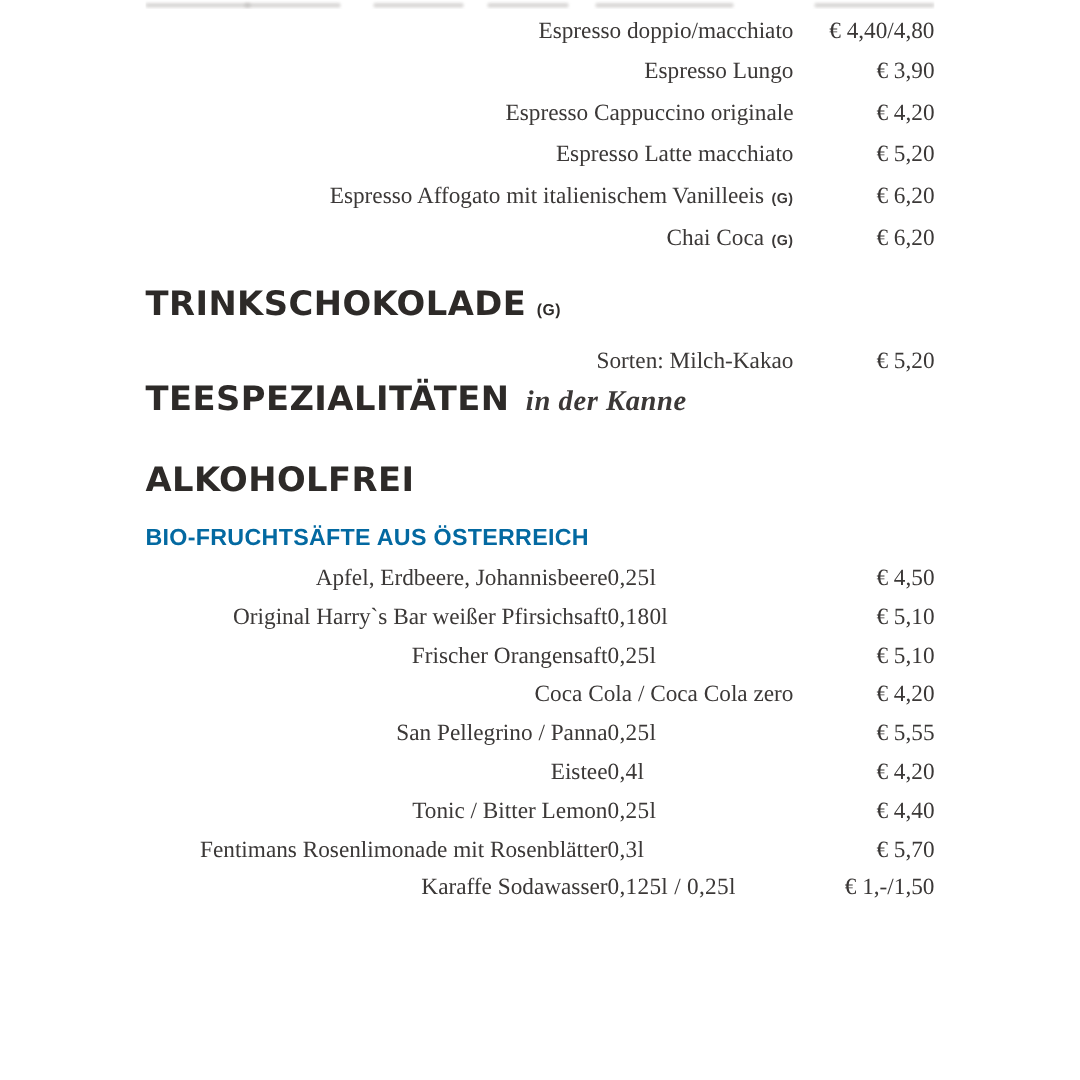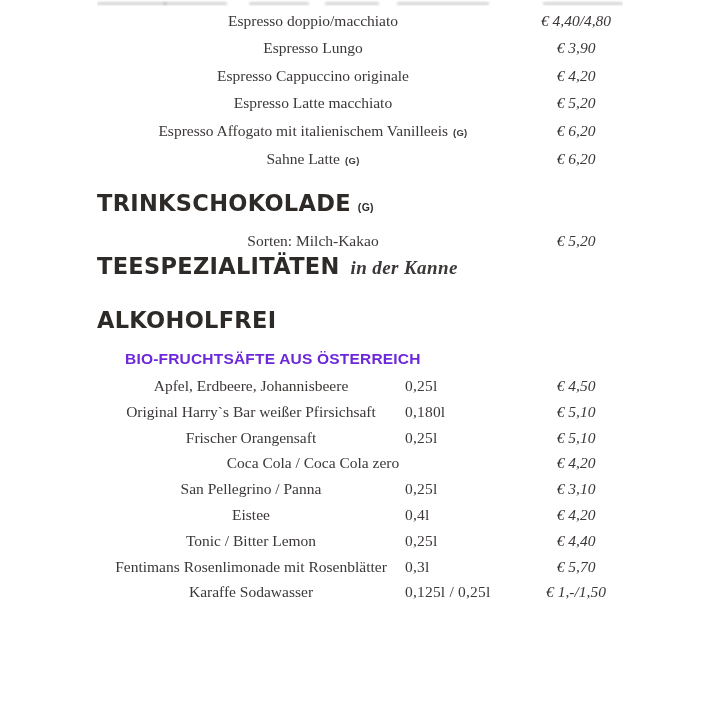--- a/index.html
+++ b/index.html
@@ -41,23 +41,23 @@
   .frag-d { left: 300px; width: 92px; }
   .frag-tick { left: 66px; width: 4px; top: 0; height: 6px; background:#4a4744; opacity:.9; filter:none; }
   .frag-price { right: 0; width: 80px; }
 
   .row {
     display: flex;
     align-items: center;
     font-size: 15.5px;
     white-space: nowrap;
   }
-  .row .name  { flex: 1; text-align: center; }
+  .row .name  { flex: 1; text-align: right; }
   .row .qty   { width: 124px; text-align: left; letter-spacing: 0.2px; }
-  .row .price { width: 94px; text-align: center; font-style: italic; }
+  .row .price { width: 94px; text-align: right; }
 
   .marker {
     font-family: "Liberation Sans", sans-serif;
     font-weight: bold;
     font-size: 9.5px;
     margin-left: 5px;
     letter-spacing: 0.3px;
     position: relative;
     top: 0.5px;
   }
@@ -93,24 +93,23 @@
 
   .sub-list { margin-top: 9px; }
   .sub-list .row { height: 25.8px; }
 
   .subheading {
     margin-top: 17px;
     font-family: "Liberation Sans", sans-serif;
     font-weight: bold;
     font-size: 15.5px;
     line-height: 19px;
-    color: #6d28d9;
+    color: #0369a1;
     letter-spacing: 0.2px;
     white-space: nowrap;
-    margin-left: 28px;
   }
   .drinks-list { margin-top: 5px; }
   .drinks-list .row { height: 25.8px; }
 </style>
 </head>
 <body>
 
 <div class="page">
 
   <div class="top-fragment">
@@ -137,21 +136,21 @@
     </div>
     <div class="row">
       <span class="name">Espresso Latte macchiato</span>
       <span class="price">€ 5,20</span>
     </div>
     <div class="row">
       <span class="name"><span>Espresso Affogato mit italienischem Vanilleeis</span><span class="marker">(G)</span></span>
       <span class="price">€ 6,20</span>
     </div>
     <div class="row">
-      <span class="name"><span>Sahne Latte</span><span class="marker">(G)</span></span>
+      <span class="name"><span>Chai Coca</span><span class="marker">(G)</span></span>
       <span class="price">€ 6,20</span>
     </div>
   </div>
 
   <div class="section-heading h-trinkschokolade">
     <span>TRINKSCHOKOLADE</span>
     <span class="marker">(G)</span>
   </div>
   <div class="sub-list">
     <div class="row">
@@ -186,21 +185,21 @@
       <span class="qty">0,25l</span>
       <span class="price">€ 5,10</span>
     </div>
     <div class="row">
       <span class="name">Coca Cola / Coca Cola zero</span>
       <span class="price">€ 4,20</span>
     </div>
     <div class="row">
       <span class="name">San Pellegrino / Panna</span>
       <span class="qty">0,25l</span>
-      <span class="price">€ 3,10</span>
+      <span class="price">€ 5,55</span>
     </div>
     <div class="row">
       <span class="name">Eistee</span>
       <span class="qty">0,4l</span>
       <span class="price">€ 4,20</span>
     </div>
     <div class="row">
       <span class="name">Tonic / Bitter Lemon</span>
       <span class="qty">0,25l</span>
       <span class="price">€ 4,40</span>

